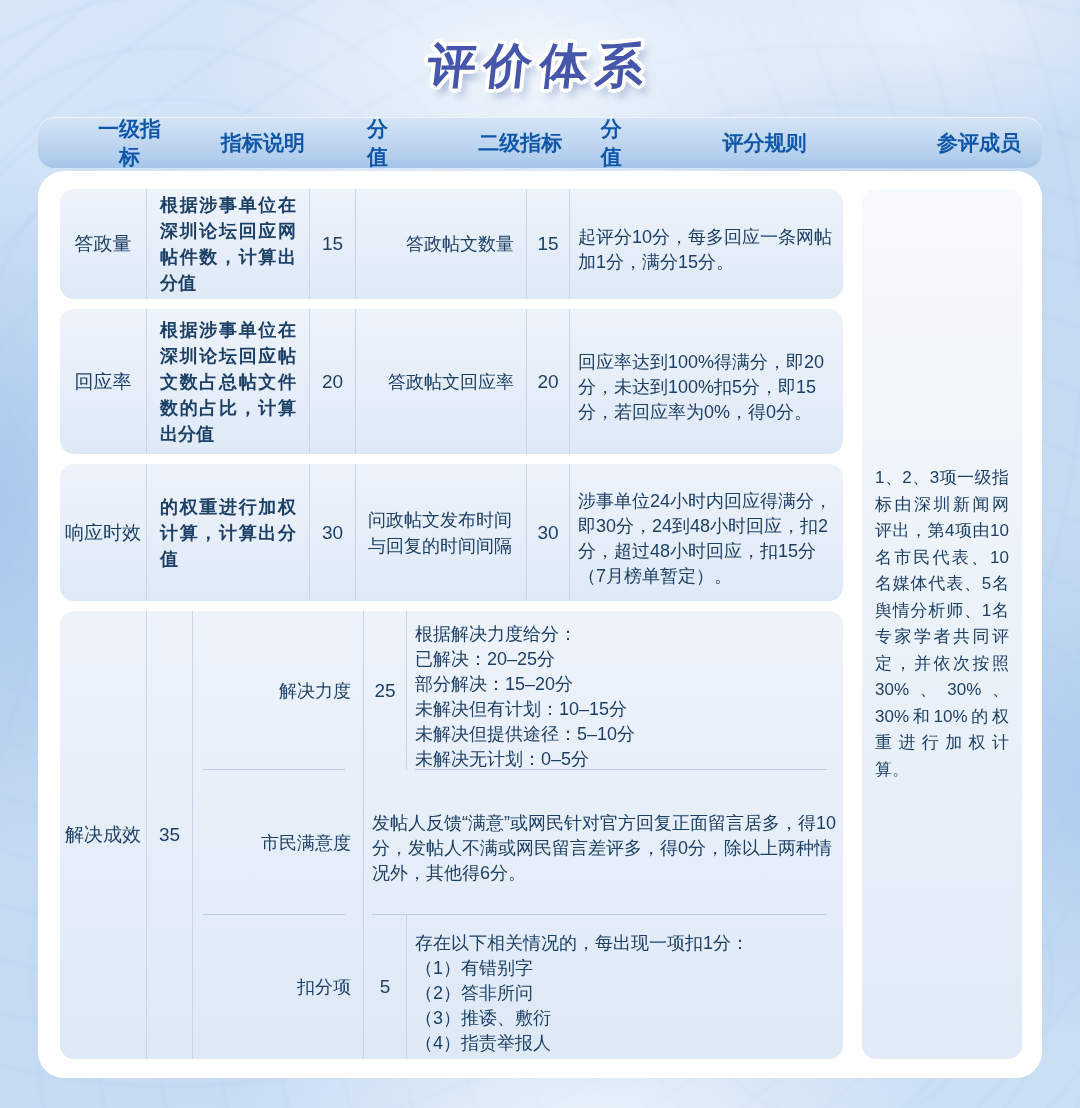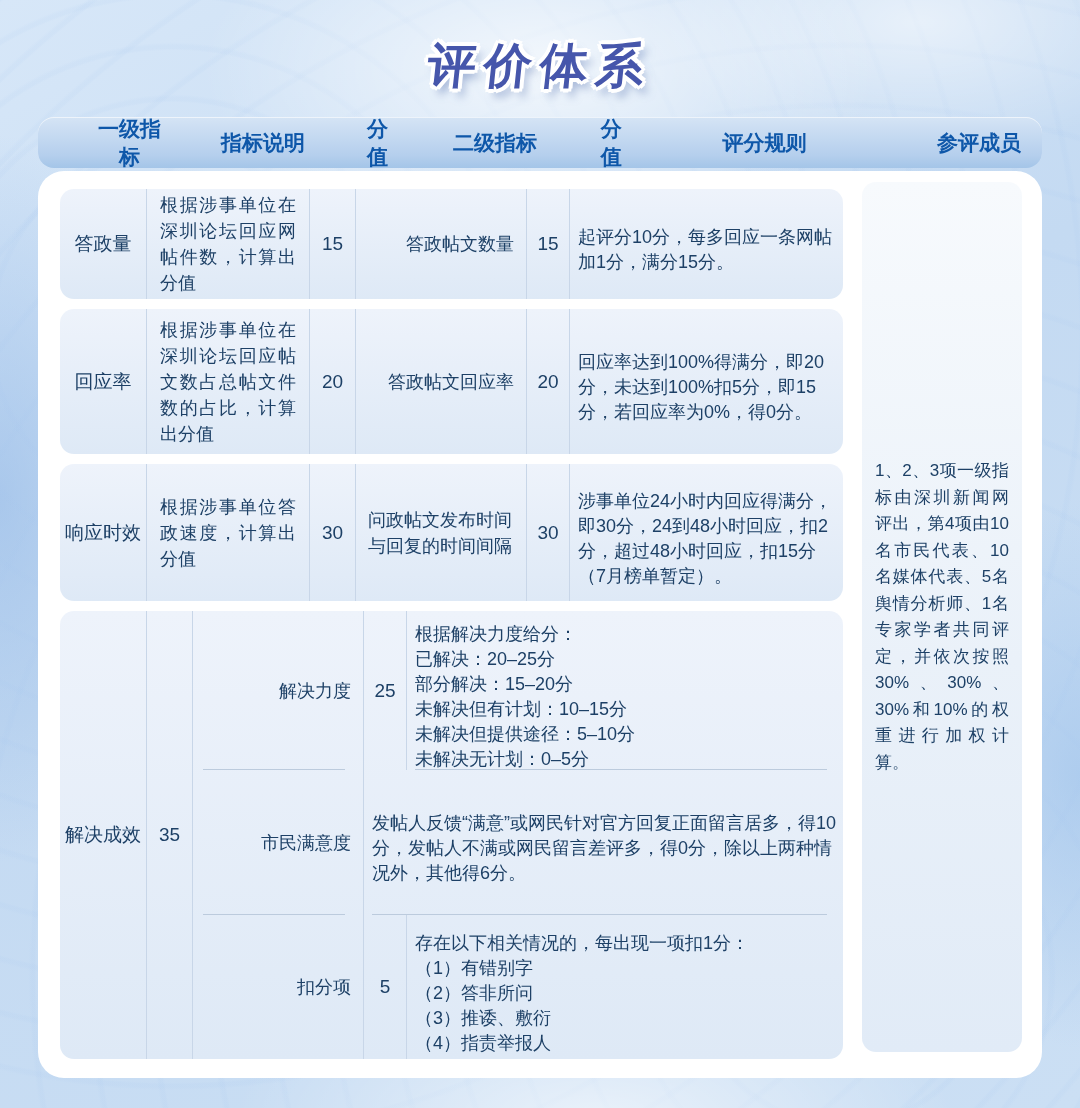--- a/index.html
+++ b/index.html
@@ -38,57 +38,57 @@
   .header-bar {
     position:absolute; left:38px; top:117px; width:1004px; height:51px;
     border-radius:16px;
     background:linear-gradient(180deg,#d5e4f5 0%,#b5cfed 75%,#a4c5e8 100%);
     box-shadow:inset 0 1px 0 rgba(255,255,255,.6);
     display:flex; align-items:center; padding-left:22px;
     font-size:21px; font-weight:bold; color:#0e57a9;
   }
   .hc { text-align:center;margin-left:32px; }
   .hw1{width:95px;} .hw2{width:163px;} .hw3{width:46px;}
-  .hw4{width:171px;} .hw5{width:43px;} .hw6{width:265px;}
+  .hw4{width:171px;text-align:right;} .hw5{width:43px;} .hw6{width:265px;}
   .hgap{width:19px;} .hw7{width:160px;}
   
   .card {
     position:absolute; left:38px; top:171px; width:1004px; height:907px;
     background:#ffffff; border-radius:26px;
   }
   .rows {
     position:absolute; left:22px; top:18px; width:783px;
     display:flex; flex-direction:column; gap:10px;
   }
   .row {
     display:flex; border-radius:14px; overflow:hidden;
     background:linear-gradient(180deg,#eef3fb 0%,#dee9f6 100%);
   }
   .h110{height:110px;} .h145{height:145px;} .h137{height:137px;} .h448{height:448px;}
   .cell { display:flex; align-items:center; }
   .c1 { width:87px;  justify-content:center; font-size:19px; border-right:1px solid #c8d6e8; text-align:center; }
   .c2 { width:163px; padding:0 13px; font-size:18px; line-height:26px; border-right:1px solid #c8d6e8; }
-  .c2 span { display:block; width:100%; text-align:justify; text-align-last:left; }
+  .c2 span { display:block; width:100%; text-align:justify; text-align-last:left;font-weight:bold; }
   .c3 { width:46px;  justify-content:center; font-size:19px; border-right:1px solid #c8d6e8; }
   .c4 { width:171px; padding:0 12px; font-size:18px; line-height:26px; border-right:1px solid #c8d6e8; position:relative;justify-content:flex-end; }
   .c5 { width:43px;  justify-content:center; font-size:19px; border-right:1px solid #c8d6e8; }
   .c6 { flex:1; padding:0 6px 0 8px; font-size:18px; line-height:25px; position:relative;margin-top:12px; }
   .c6 span { white-space:pre-line; }
   .subcol { flex:1; display:flex; flex-direction:column; }
   .subrow { display:flex; }
   .sh1{height:159px;} .sh2{height:145px;} .sh3{height:144px;}
   .subrow.divided .c4::after {
     content:""; position:absolute; left:10px; right:18px; bottom:0; height:1px; background:#bccbdd;
   }
   .subrow.divided .c6::after {
     content:""; position:absolute; left:8px; right:16px; bottom:0; height:1px; background:#bccbdd;
   }
   
   .member {
-    position:absolute; left:824px; top:11px; width:160px; height:870px;
+    position:absolute; left:824px; top:18px; width:160px; height:870px;
     border-radius:14px;
     background:linear-gradient(180deg,#f7fafd 0%,#eaf1f9 55%,#e1ebf7 100%);
     display:flex; align-items:center; padding:0 13px;
   }
   .member span {
     display:block; width:100%;
     font-size:17px; line-height:26.5px;
     text-align:justify; text-align-last:left;
   }
 </style>
@@ -154,21 +154,21 @@
         <div class="cell c6">
             <span>回应率达到100%得满分，即20分，未达到100%扣5分，即15分，若回应率为0%，得0分。</span>
           </div>
       </div>
 
       <div class="row h137">
         <div class="cell c1">
             <span>响应时效</span>
           </div>
         <div class="cell c2">
-            <span>根据涉事单位答政速度，计算出分值</span>
+            <span>的权重进行加权计算，计算出分值</span>
           </div>
         <div class="cell c3">
             <span>30</span>
           </div>
         <div class="cell c4">
             <span>问政帖文发布时间与回复的时间间隔</span>
           </div>
         <div class="cell c5">
             <span>30</span>
           </div>

